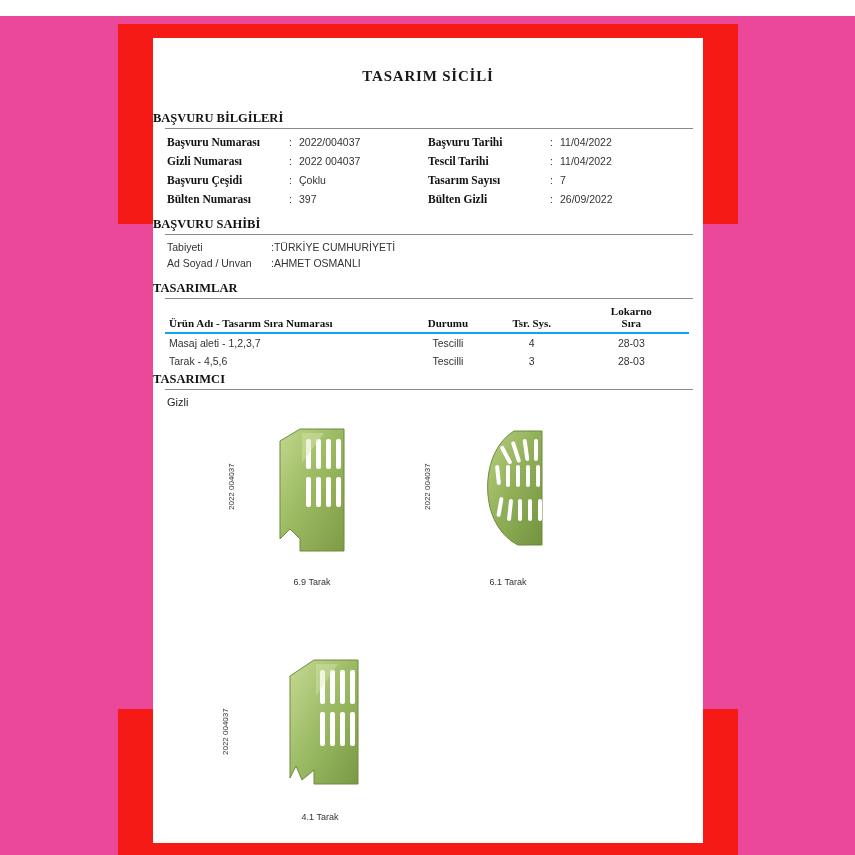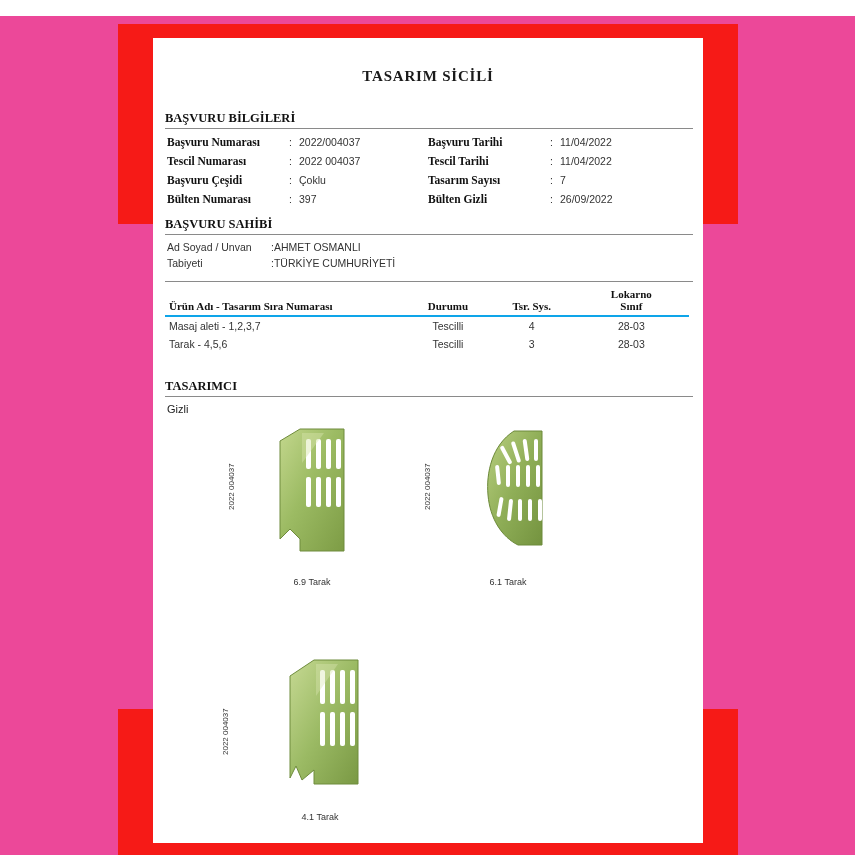--- a/index.html
+++ b/index.html
@@ -51,21 +51,20 @@
     color: #1a1a1a;
     margin-top: 30px;
   }
 
   .section-head {
     font-family: "Liberation Serif", serif;
     font-weight: bold;
     font-size: 12.5px;
     color: #111;
     margin: 0 0 2px 0;
-    padding-left: 12px;
   }
   .rule {
     border-bottom: 1px solid #8a8a8a;
     margin: 0 10px 4px 12px;
     height: 0;
   }
 
   .kv-wrap {
     display: flex;
     padding: 0 14px 0 14px;
@@ -207,21 +206,21 @@
       <div class="section-head">BAŞVURU BİLGİLERİ</div>
       <div class="rule"></div>
       <div class="kv-wrap">
         <div class="kv-col">
           <div class="kv-row">
             <span class="kv-label">Başvuru Numarası</span>
             <span class="kv-colon">:</span>
             <span class="kv-value">2022/004037</span>
           </div>
           <div class="kv-row">
-            <span class="kv-label">Tescil Numarası</span>
+            <span class="kv-label">Gizli Numarası</span>
             <span class="kv-colon">:</span>
             <span class="kv-value">2022 004037</span>
           </div>
           <div class="kv-row">
             <span class="kv-label">Başvuru Çeşidi</span>
             <span class="kv-colon">:</span>
             <span class="kv-value">Çoklu</span>
           </div>
           <div class="kv-row">
             <span class="kv-label">Bülten Numarası</span>
@@ -252,62 +251,63 @@
           </div>
         </div>
       </div>
     </div>
 
     <div style="margin-top:8px;">
       <div class="section-head">BAŞVURU SAHİBİ</div>
       <div class="rule"></div>
       <div class="owner-wrap">
         <div class="owner-row">
+          <span class="owner-label">Tabiyeti</span>
+          <span class="owner-value">:TÜRKİYE CUMHURİYETİ</span>
+        </div>
+        <div class="owner-row">
           <span class="owner-label">Ad Soyad / Unvan</span>
           <span class="owner-value">:AHMET OSMANLI</span>
         </div>
-        <div class="owner-row">
-          <span class="owner-label">Tabiyeti</span>
-          <span class="owner-value">:TÜRKİYE CUMHURİYETİ</span>
-        </div>
       </div>
     </div>
 
     <div style="margin-top:10px;">
+      <div class="section-head">TASARIMLAR</div>
       <div class="rule"></div>
       <table class="designs">
         <thead>
           <tr>
             <th class="col-name" style="width:46%;">Ürün Adı - Tasarım Sıra Numarası</th>
             <th style="width:16%;">Durumu</th>
             <th style="width:16%;">Tsr. Sys.</th>
             <th style="width:22%;">
               <div class="hdr-two-line">Lokarno</div>
-              <div class="hdr-two-line">Sınıf</div>
+              <div class="hdr-two-line">Sıra</div>
             </th>
           </tr>
         </thead>
         <tbody>
           <tr>
             <td class="col-name">Masaj aleti - 1,2,3,7</td>
             <td>Tescilli</td>
             <td>4</td>
             <td>28-03</td>
           </tr>
           <tr>
             <td class="col-name">Tarak - 4,5,6</td>
             <td>Tescilli</td>
             <td>3</td>
             <td>28-03</td>
           </tr>
         </tbody>
       </table>
     </div>
 
-    <div style="margin-top:26px;">
+    <div style="margin-top:2px;">
       <div class="section-head">TASARIMCI</div>
       <div class="rule"></div>
       <div class="designer-value">Gizli</div>
     </div>
 
   </div>
 
   <div class="gallery">
 
     <div class="fig" style="left:232px; top:10px; width:160px;">

